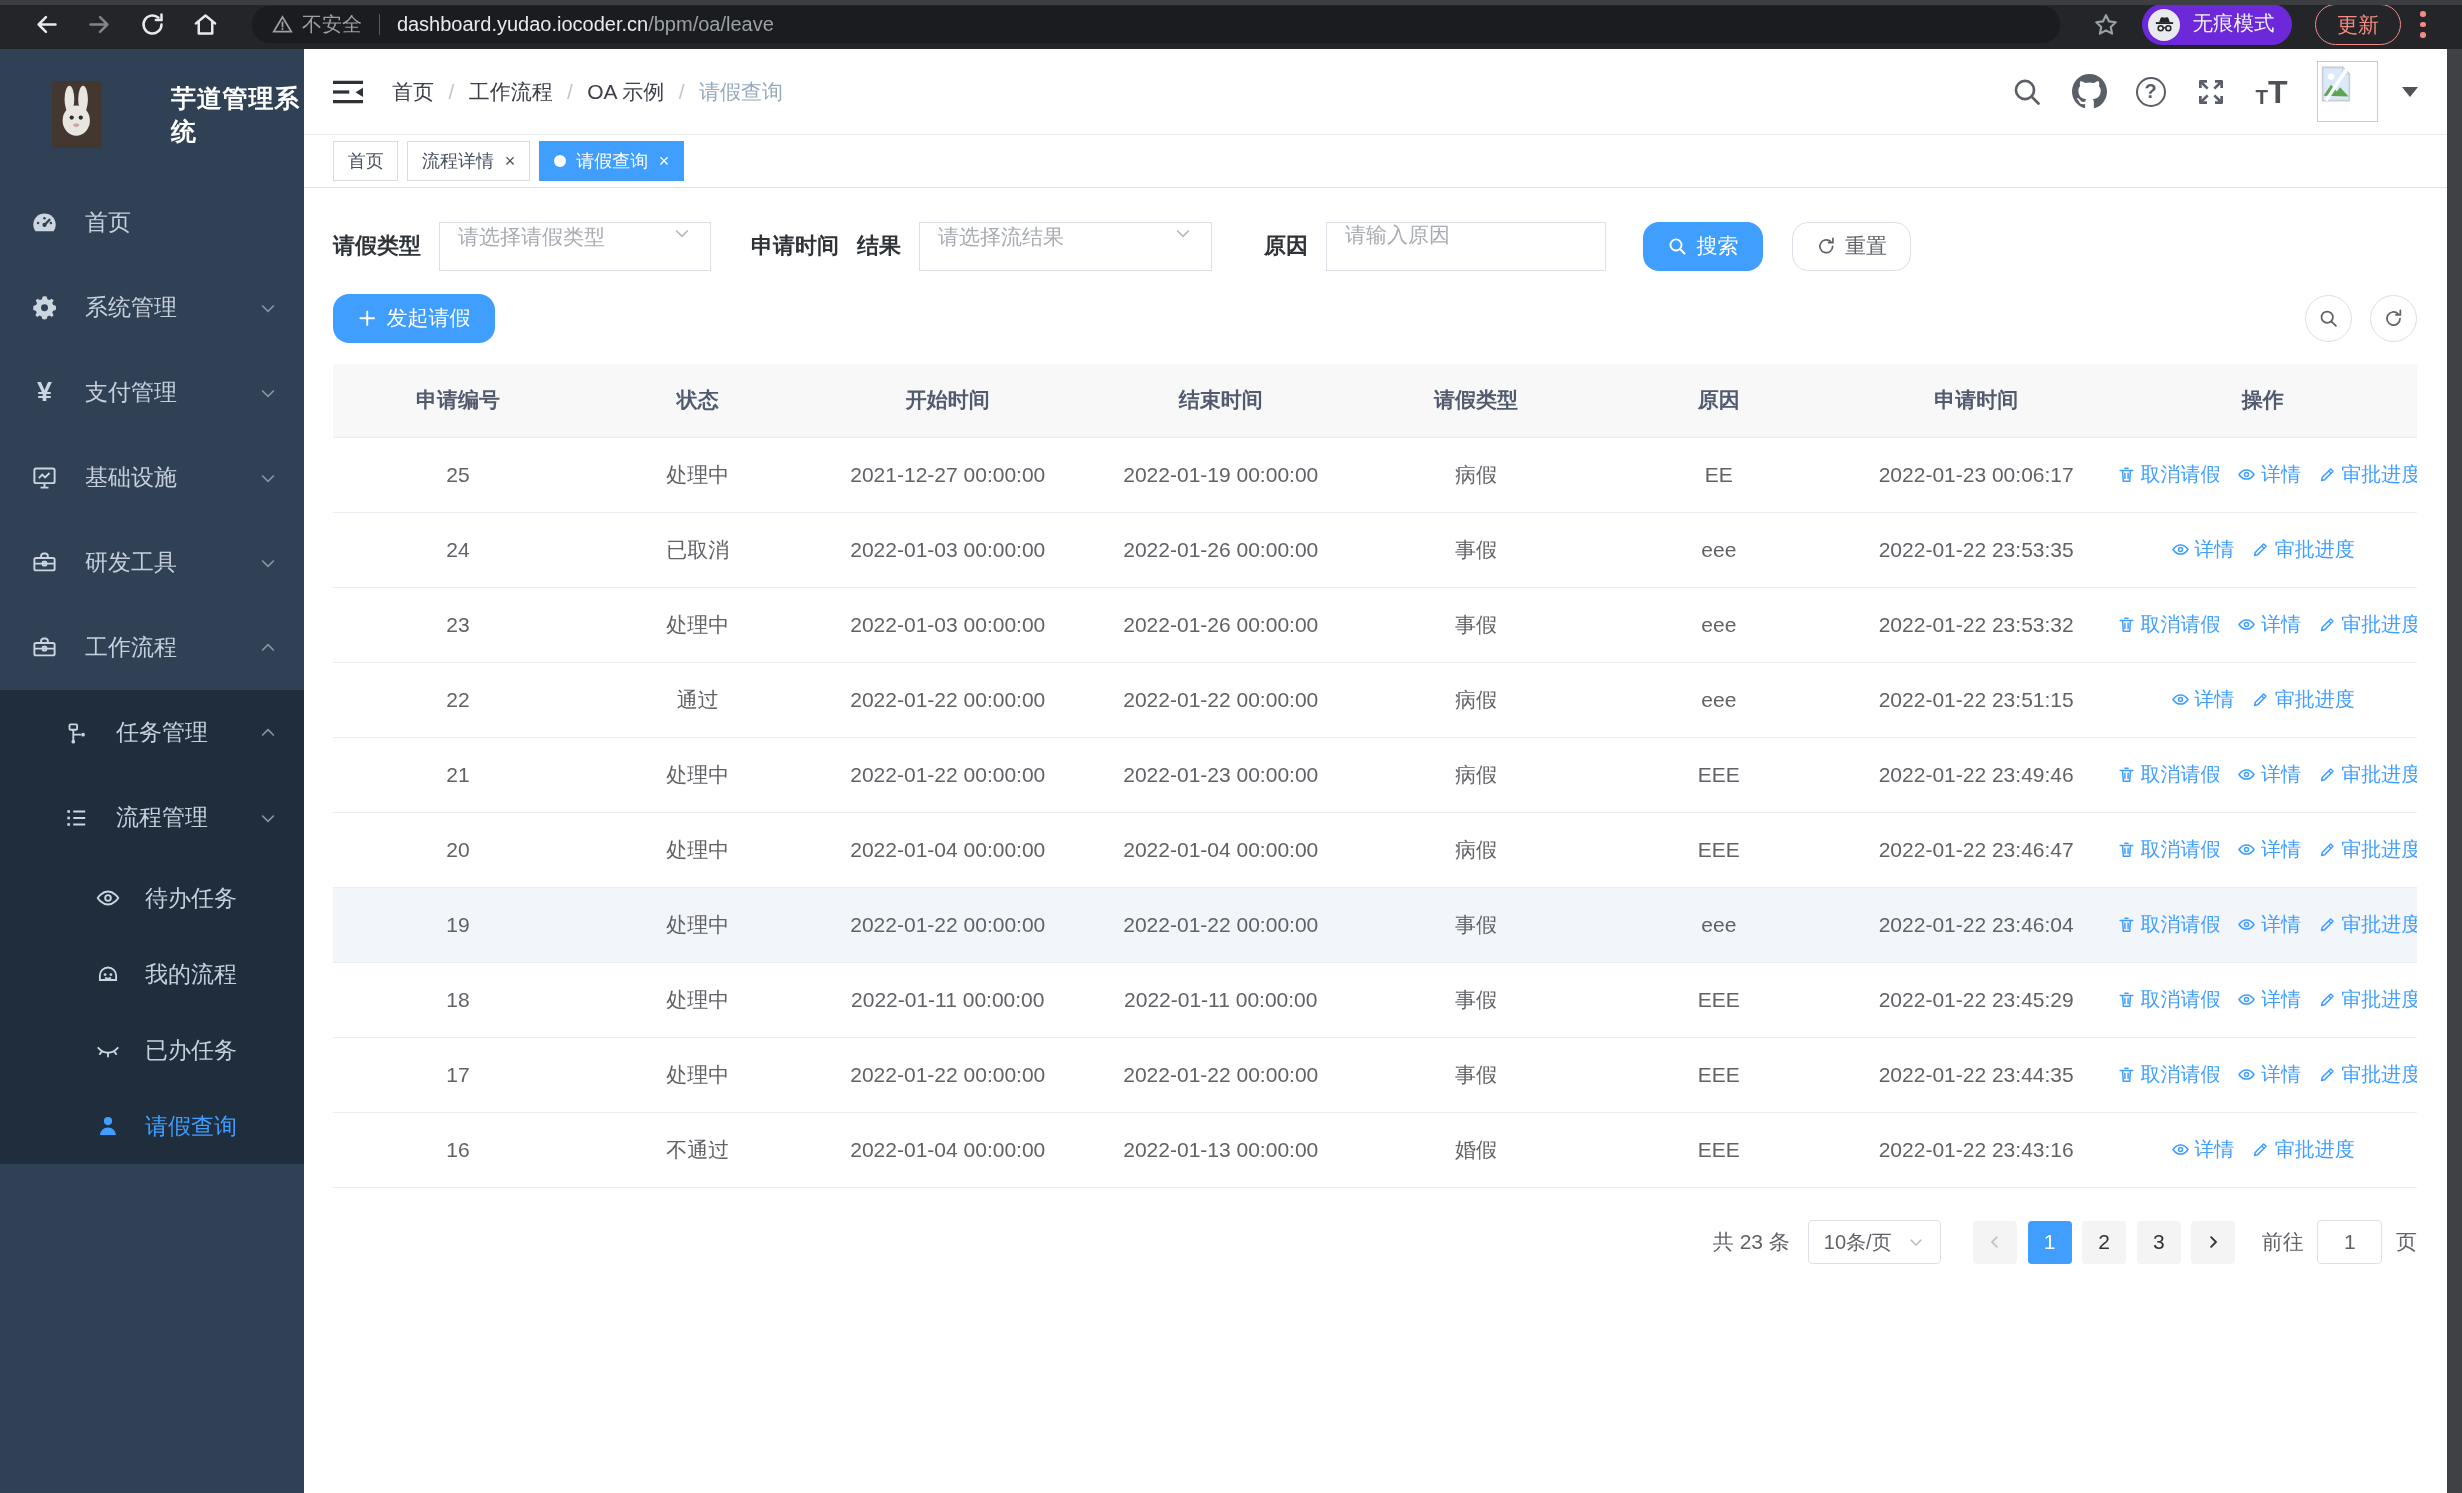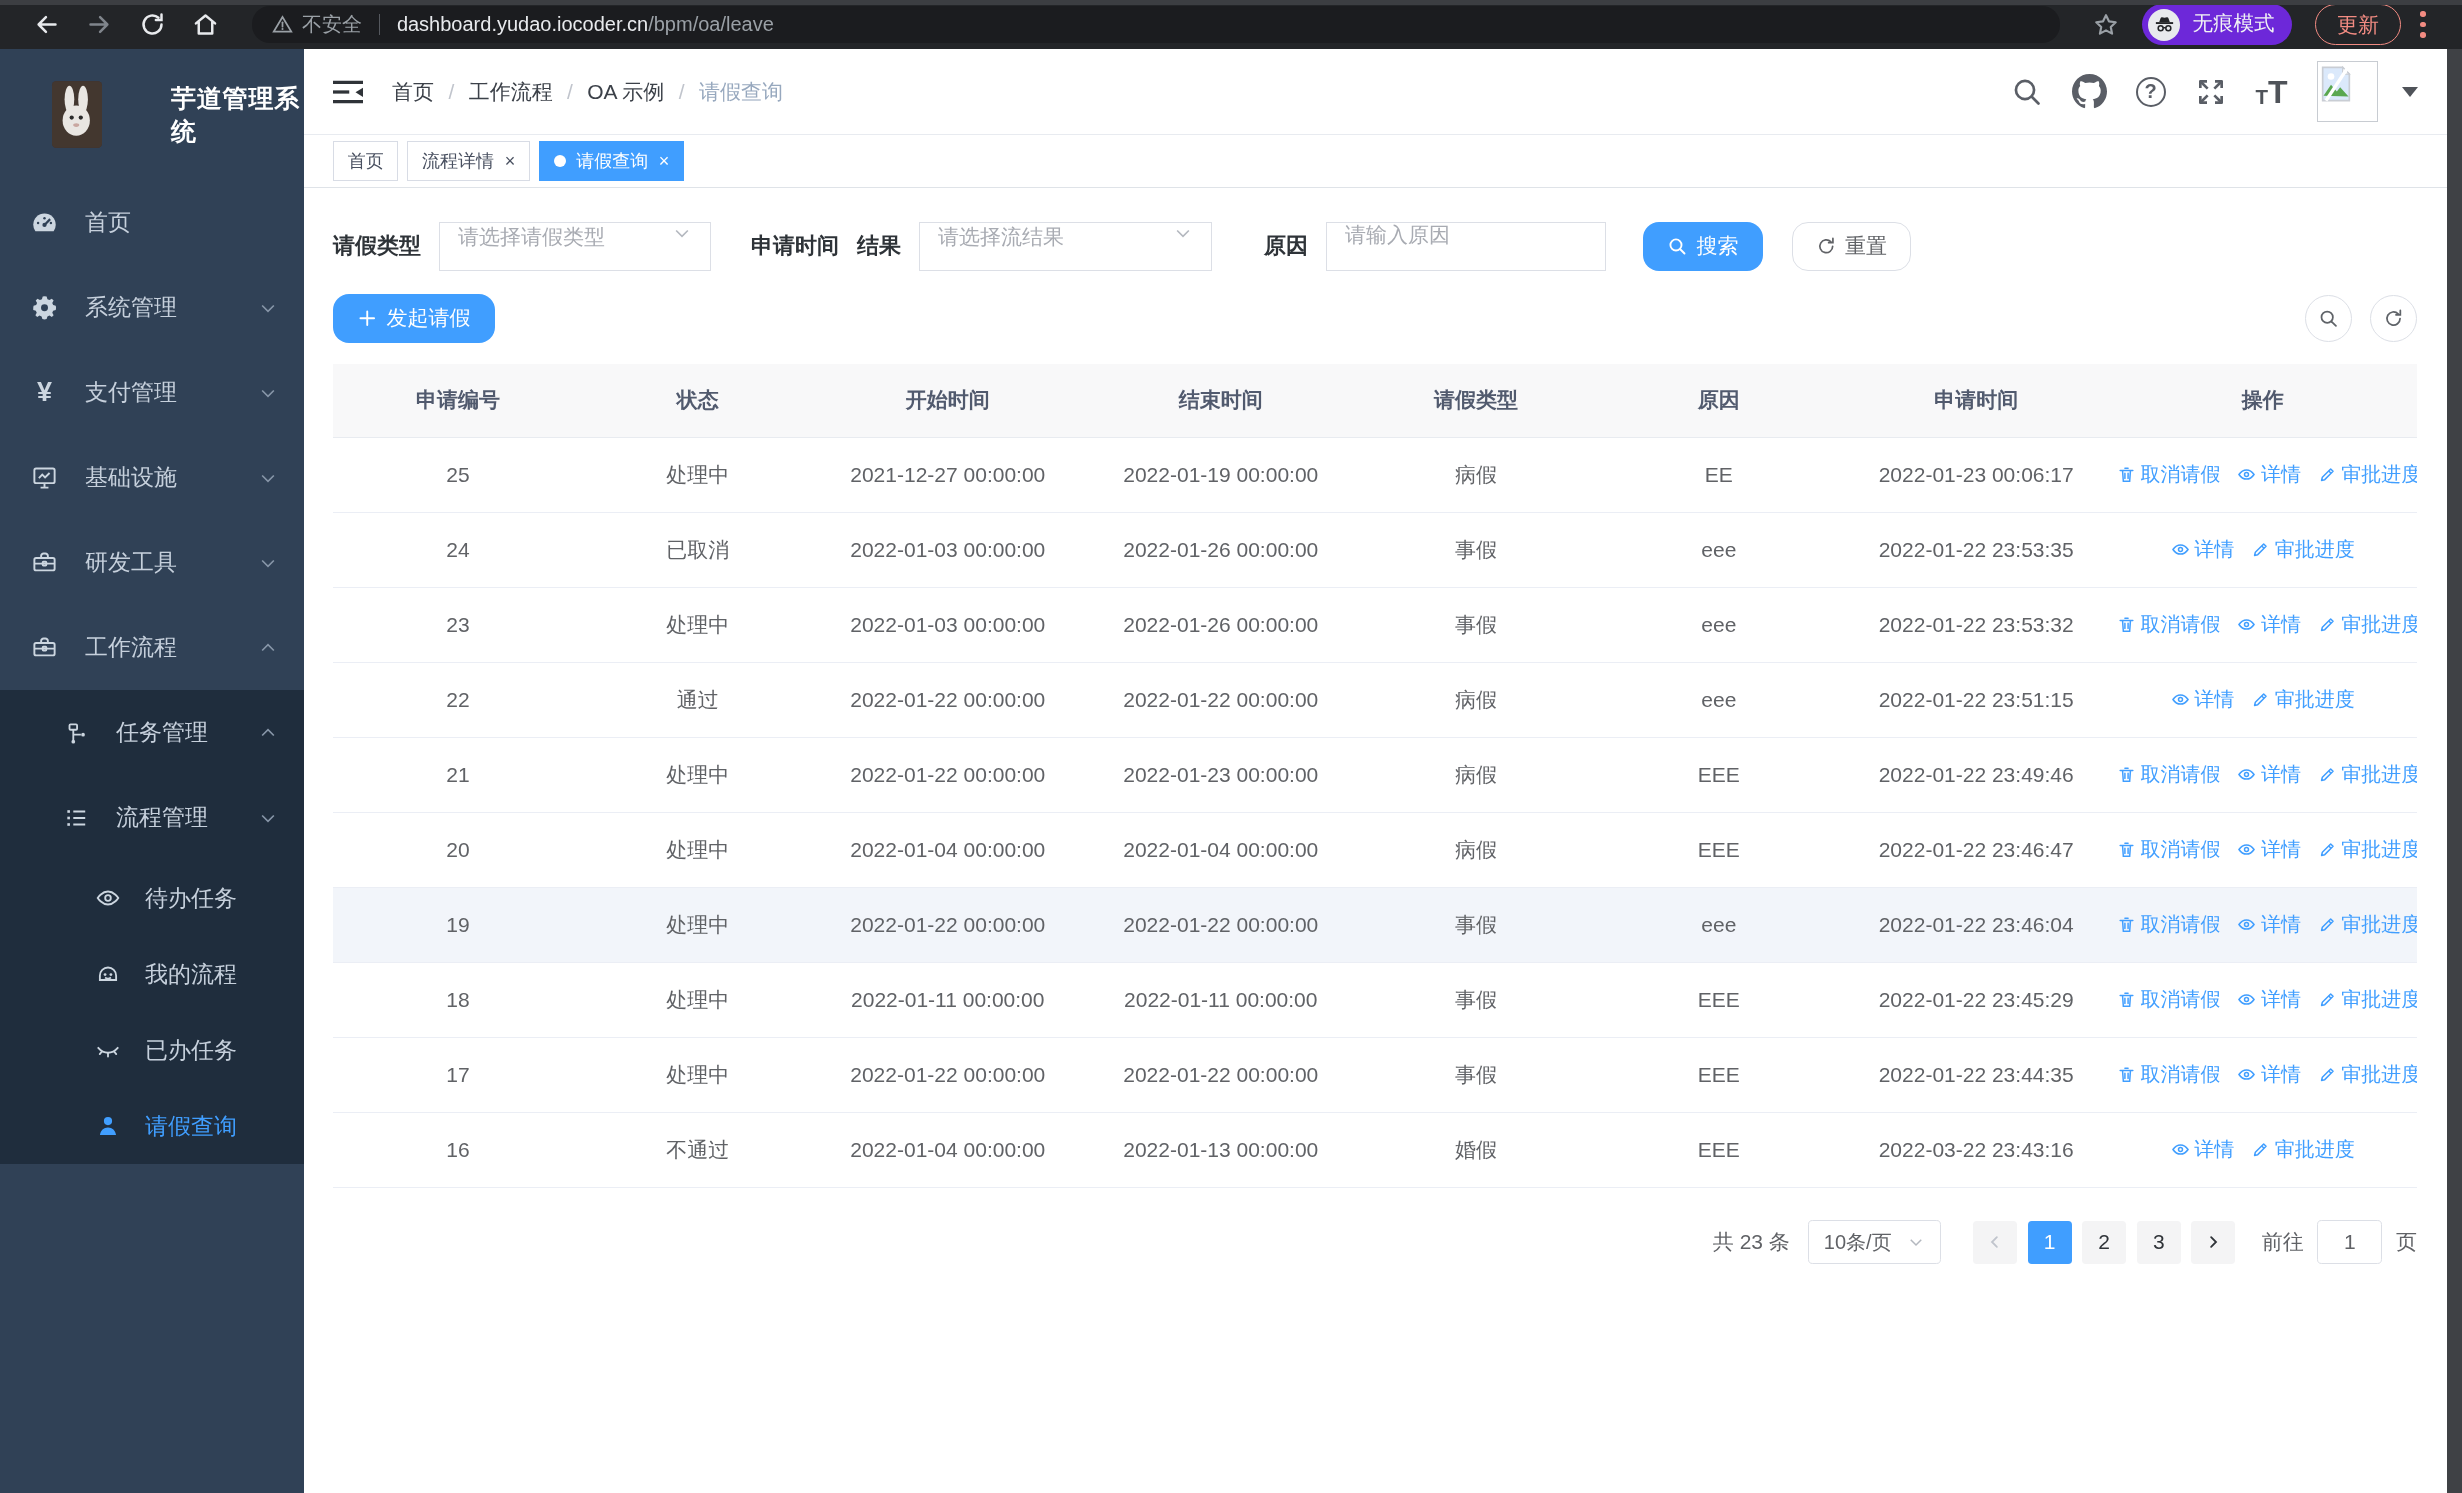--- a/index.html
+++ b/index.html
@@ -729,21 +729,21 @@
                   <span>审批进度</span>
                 </a></td>
   </tr>
             <tr>
     <td>16</td>
     <td>不通过</td>
     <td>2022-01-04 00:00:00</td>
     <td>2022-01-13 00:00:00</td>
     <td>婚假</td>
     <td>EEE</td>
-    <td>2022-03-22 23:43:16</td>
+    <td>2022-01-22 23:43:16</td>
     <td class="actions"><a class="act">
                   <svg class="ai" viewBox="0 0 24 24" fill="none" stroke="currentColor" stroke-width="1.9">
                     <path d="M2.5 12S6.3 6.2 12 6.2 21.5 12 21.5 12 17.7 17.8 12 17.8 2.5 12 2.5 12z"></path>
                     <circle cx="12" cy="12" r="2.5"></circle>
                   </svg>
                   <span>详情</span>
                 </a><a class="act">
                   <svg class="ai" viewBox="0 0 24 24" fill="none" stroke="currentColor" stroke-width="1.9" stroke-linejoin="round">
                     <path d="m4.5 19.5 1-4L16 5l3 3L8.5 18.5l-4 1z"></path>
                     <path d="M13.5 7.5l3 3"></path>

